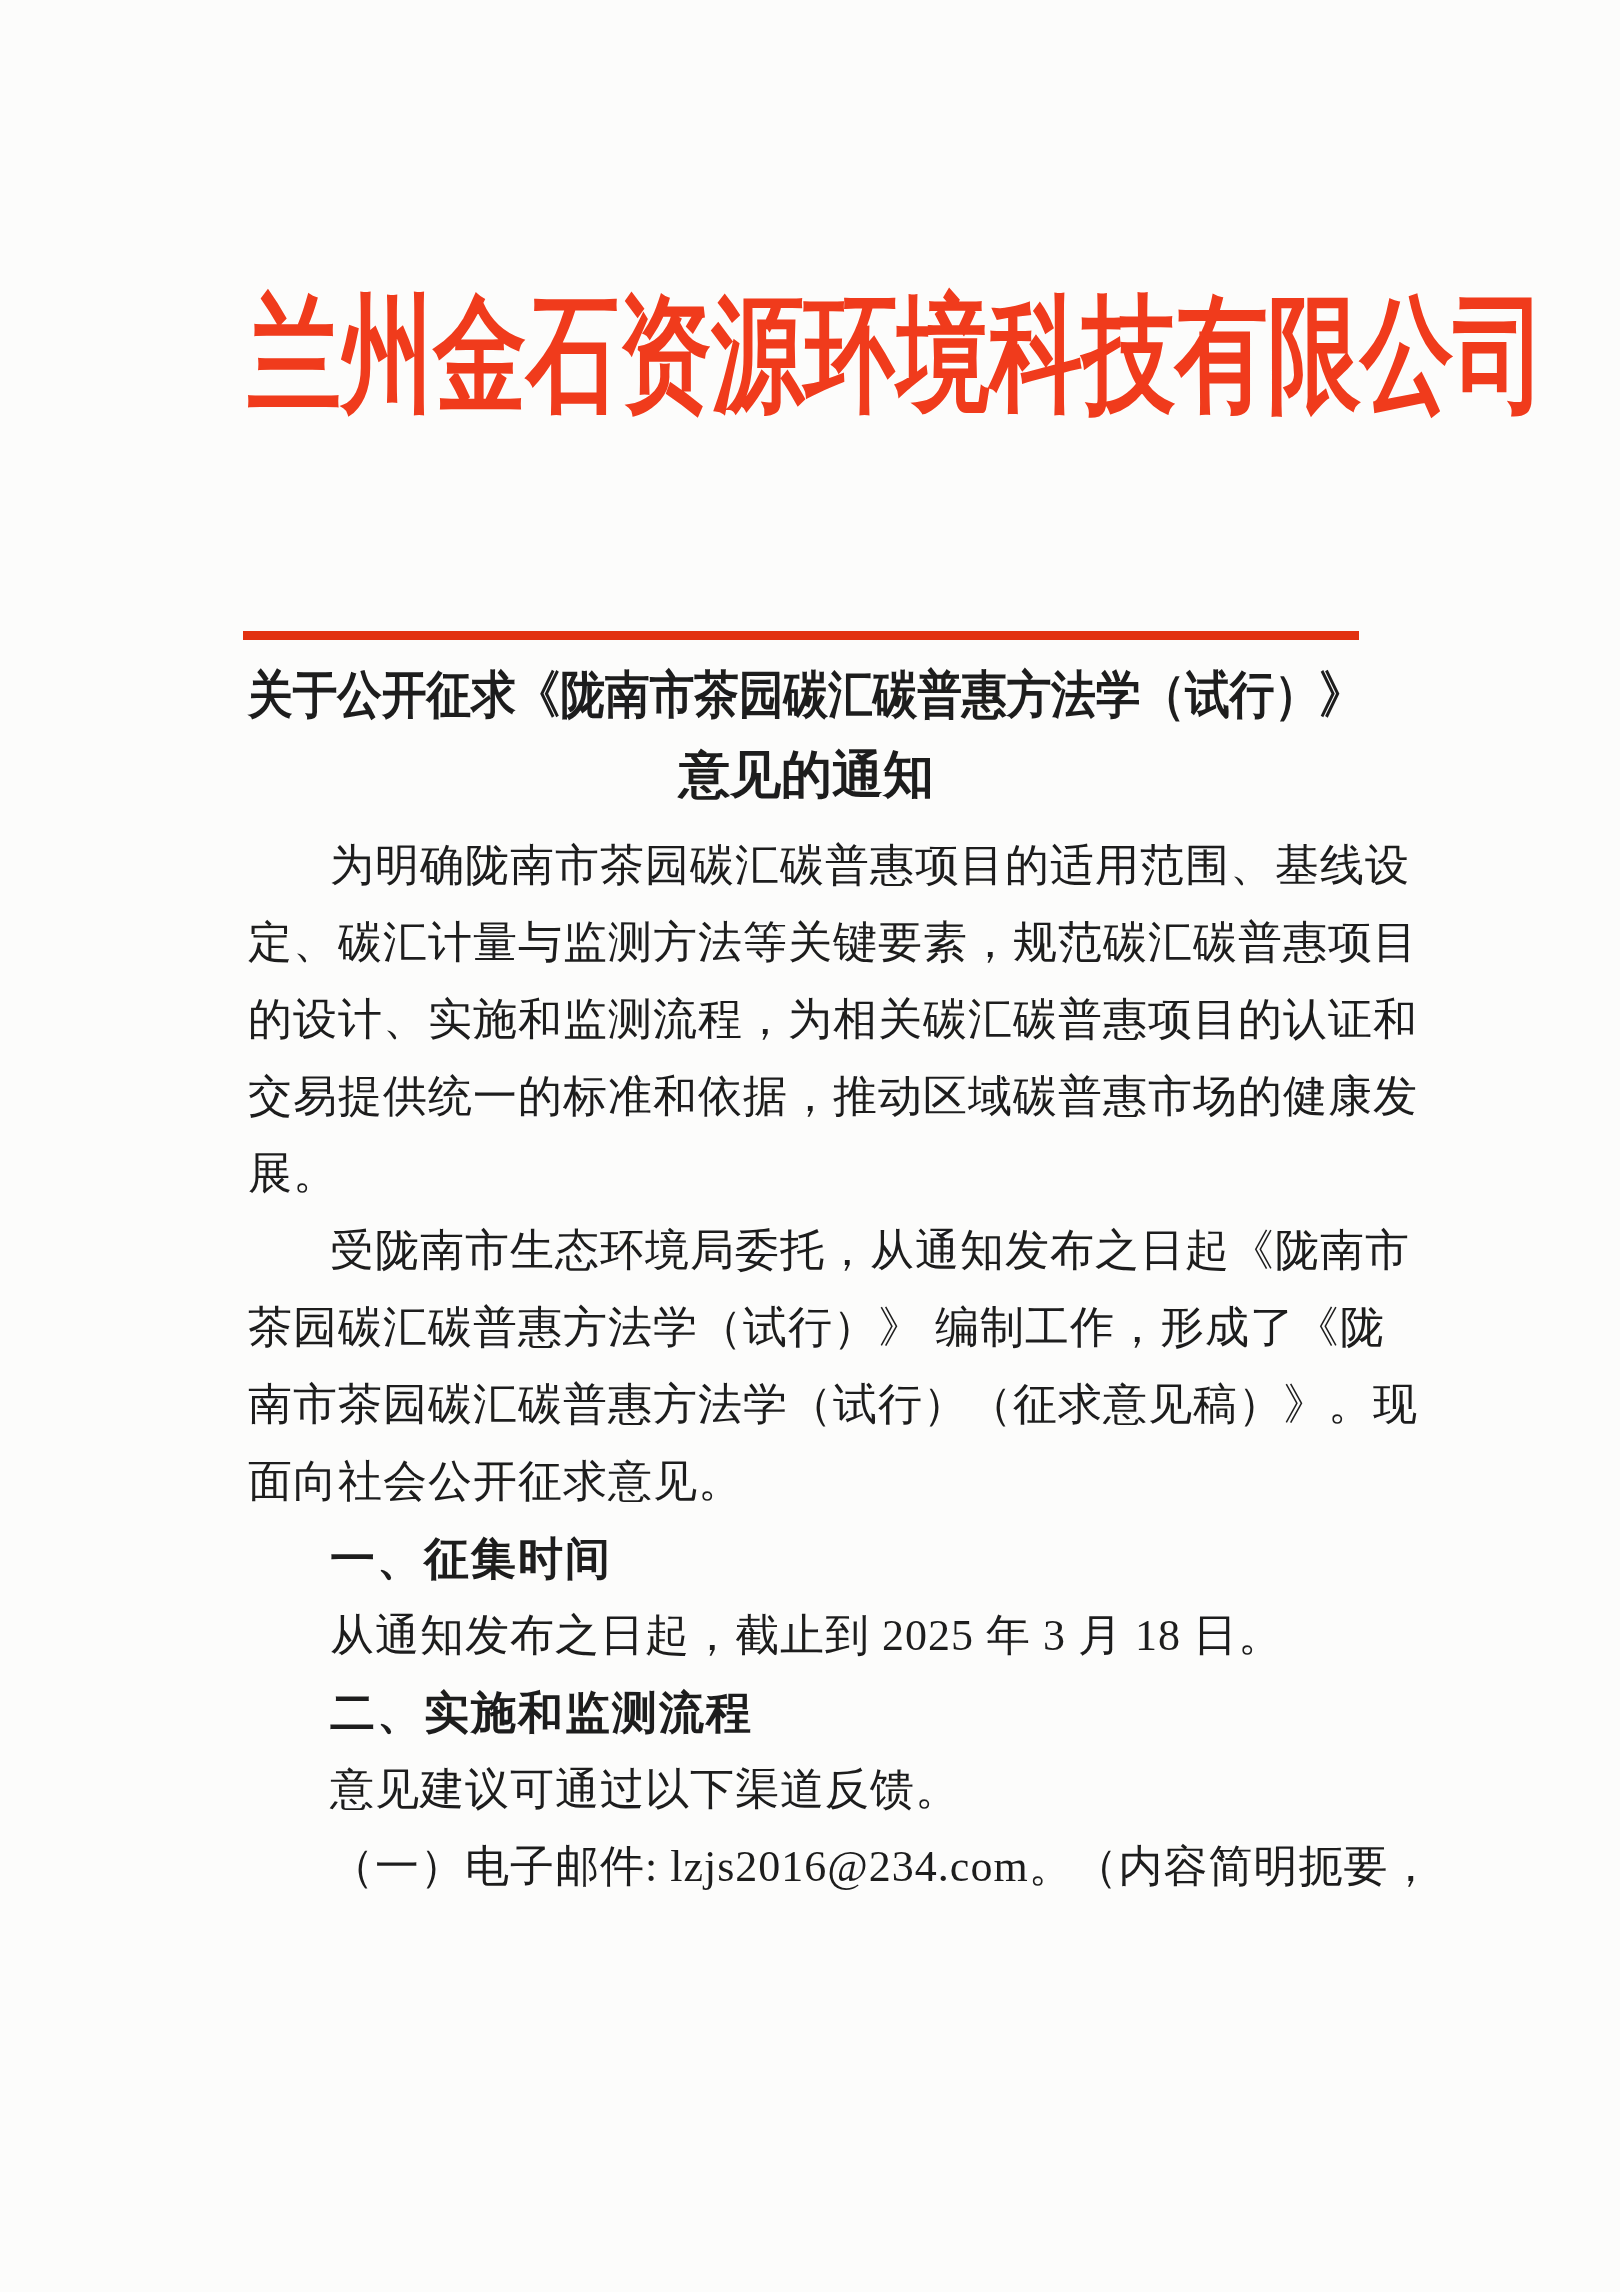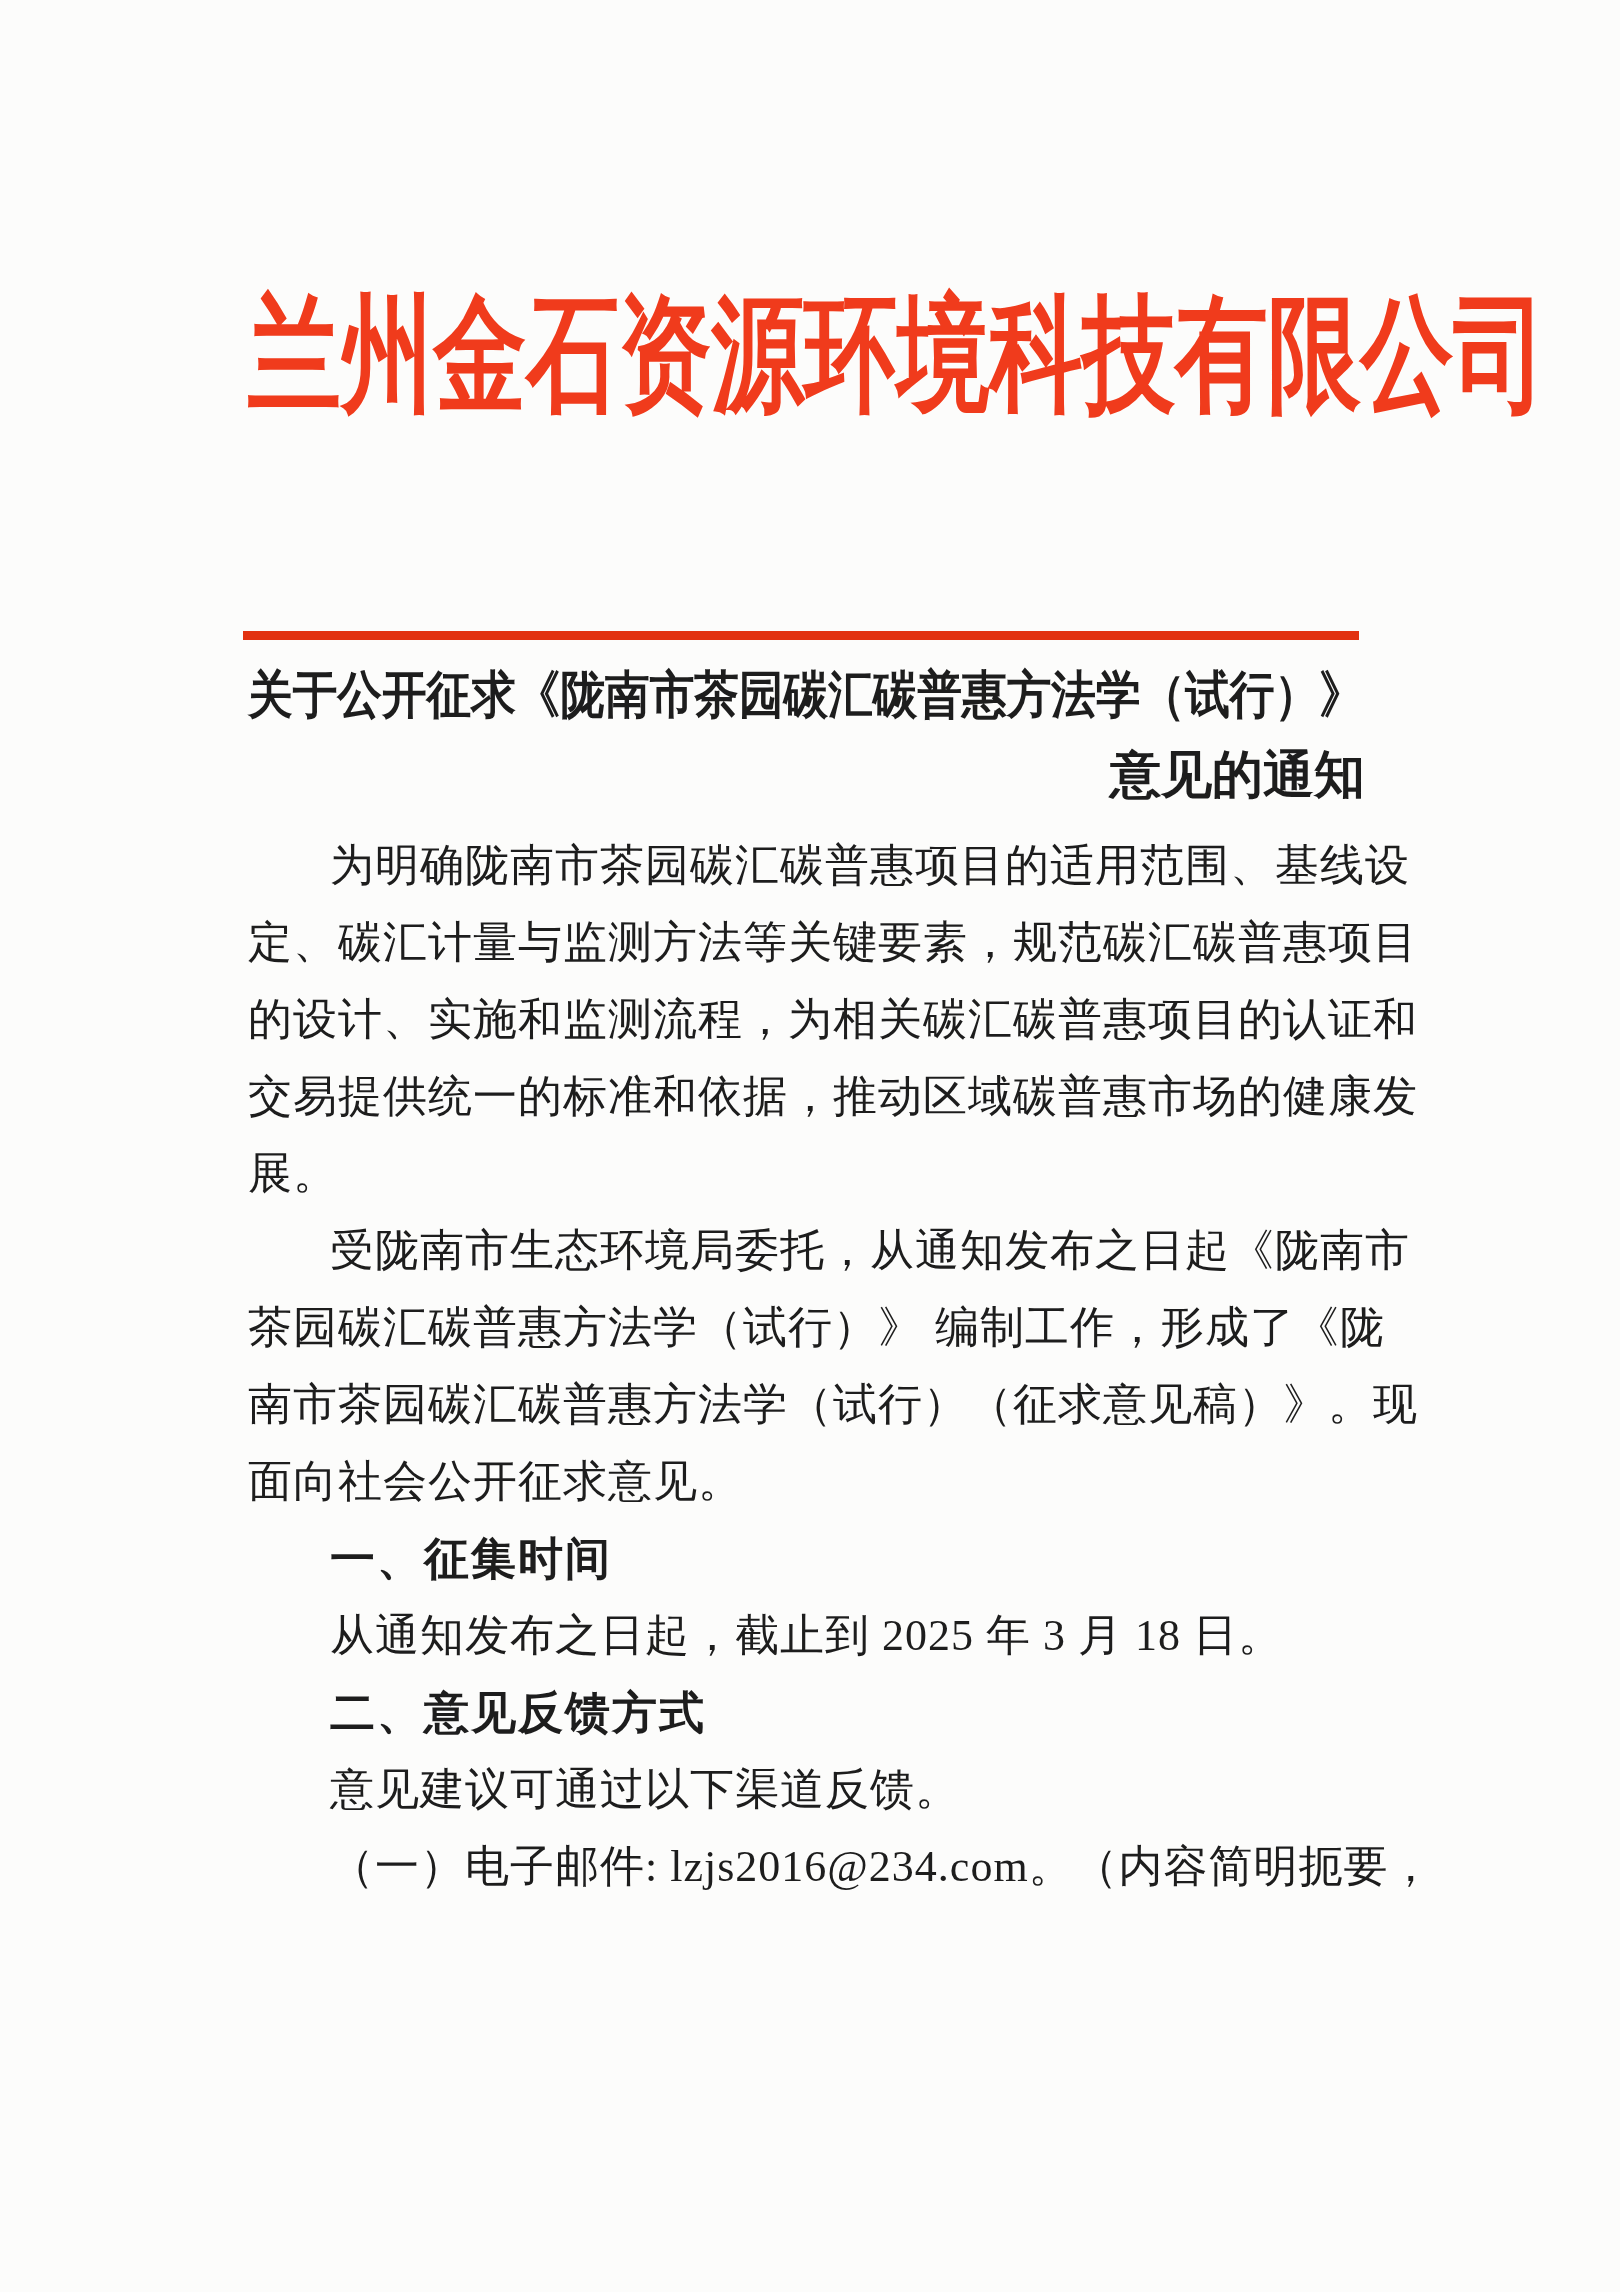--- a/index.html
+++ b/index.html
@@ -57,21 +57,21 @@
     line-height:80px;
     white-space:nowrap;
     letter-spacing:0;
   }
   .title-line.squeeze{
     width:max-content;
     transform:scaleX(0.875);
     transform-origin:left center;
   }
   .title-line.center{
-    text-align:right;
+    text-align:center;
   }
   .body-block{
     margin-top:11.8px;
   }
   .body-line{
     font-size:44px;
     line-height:77px;
     white-space:nowrap;
     letter-spacing:1px;
   }
@@ -105,20 +105,20 @@
       <div class="body-line">定、碳汇计量与监测方法等关键要素，规范碳汇碳普惠项目</div>
       <div class="body-line">的设计、实施和监测流程，为相关碳汇碳普惠项目的认证和</div>
       <div class="body-line">交易提供统一的标准和依据，推动区域碳普惠市场的健康发</div>
       <div class="body-line">展。</div>
       <div class="body-line indent">受陇南市生态环境局委托，从通知发布之日起《陇南市</div>
       <div class="body-line">茶园碳汇碳普惠方法学（试行）》 编制工作，形成了《陇</div>
       <div class="body-line">南市茶园碳汇碳普惠方法学（试行）（征求意见稿）》。现</div>
       <div class="body-line">面向社会公开征求意见。</div>
       <div class="body-line indent heading">一、征集时间</div>
       <div class="body-line indent">从通知发布之日起，截止到 2025 年 3 月 18 日。</div>
-      <div class="body-line indent heading">二、意见反馈方式</div>
+      <div class="body-line indent heading">二、实施和监测流程</div>
       <div class="body-line indent">意见建议可通过以下渠道反馈。</div>
       <div class="body-line indent">（一）电子邮件: lzjs2016@234.com。（内容简明扼要，</div>
     </div>
 
   </div>
 </div>
 
 
 </body></html>

